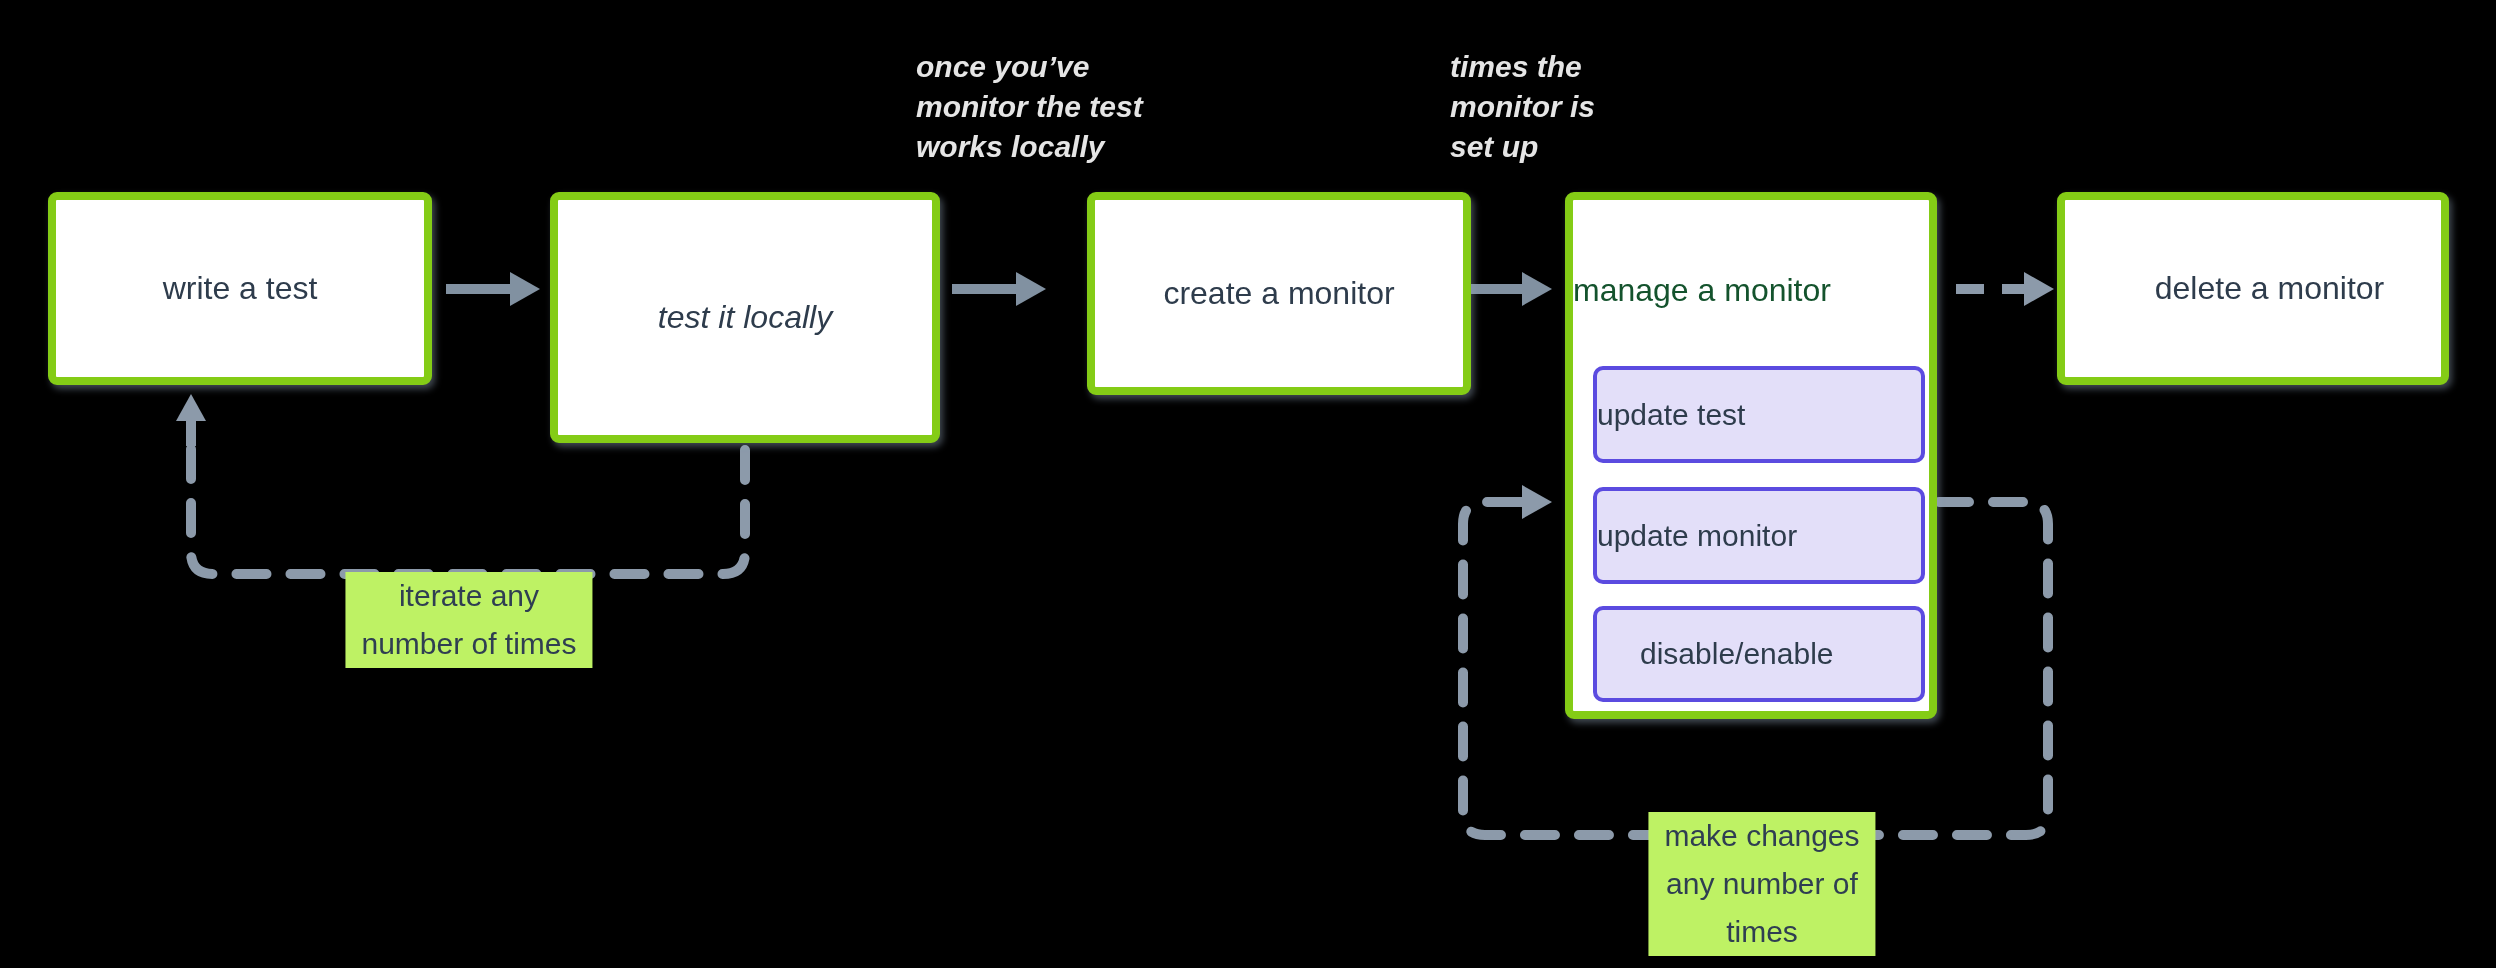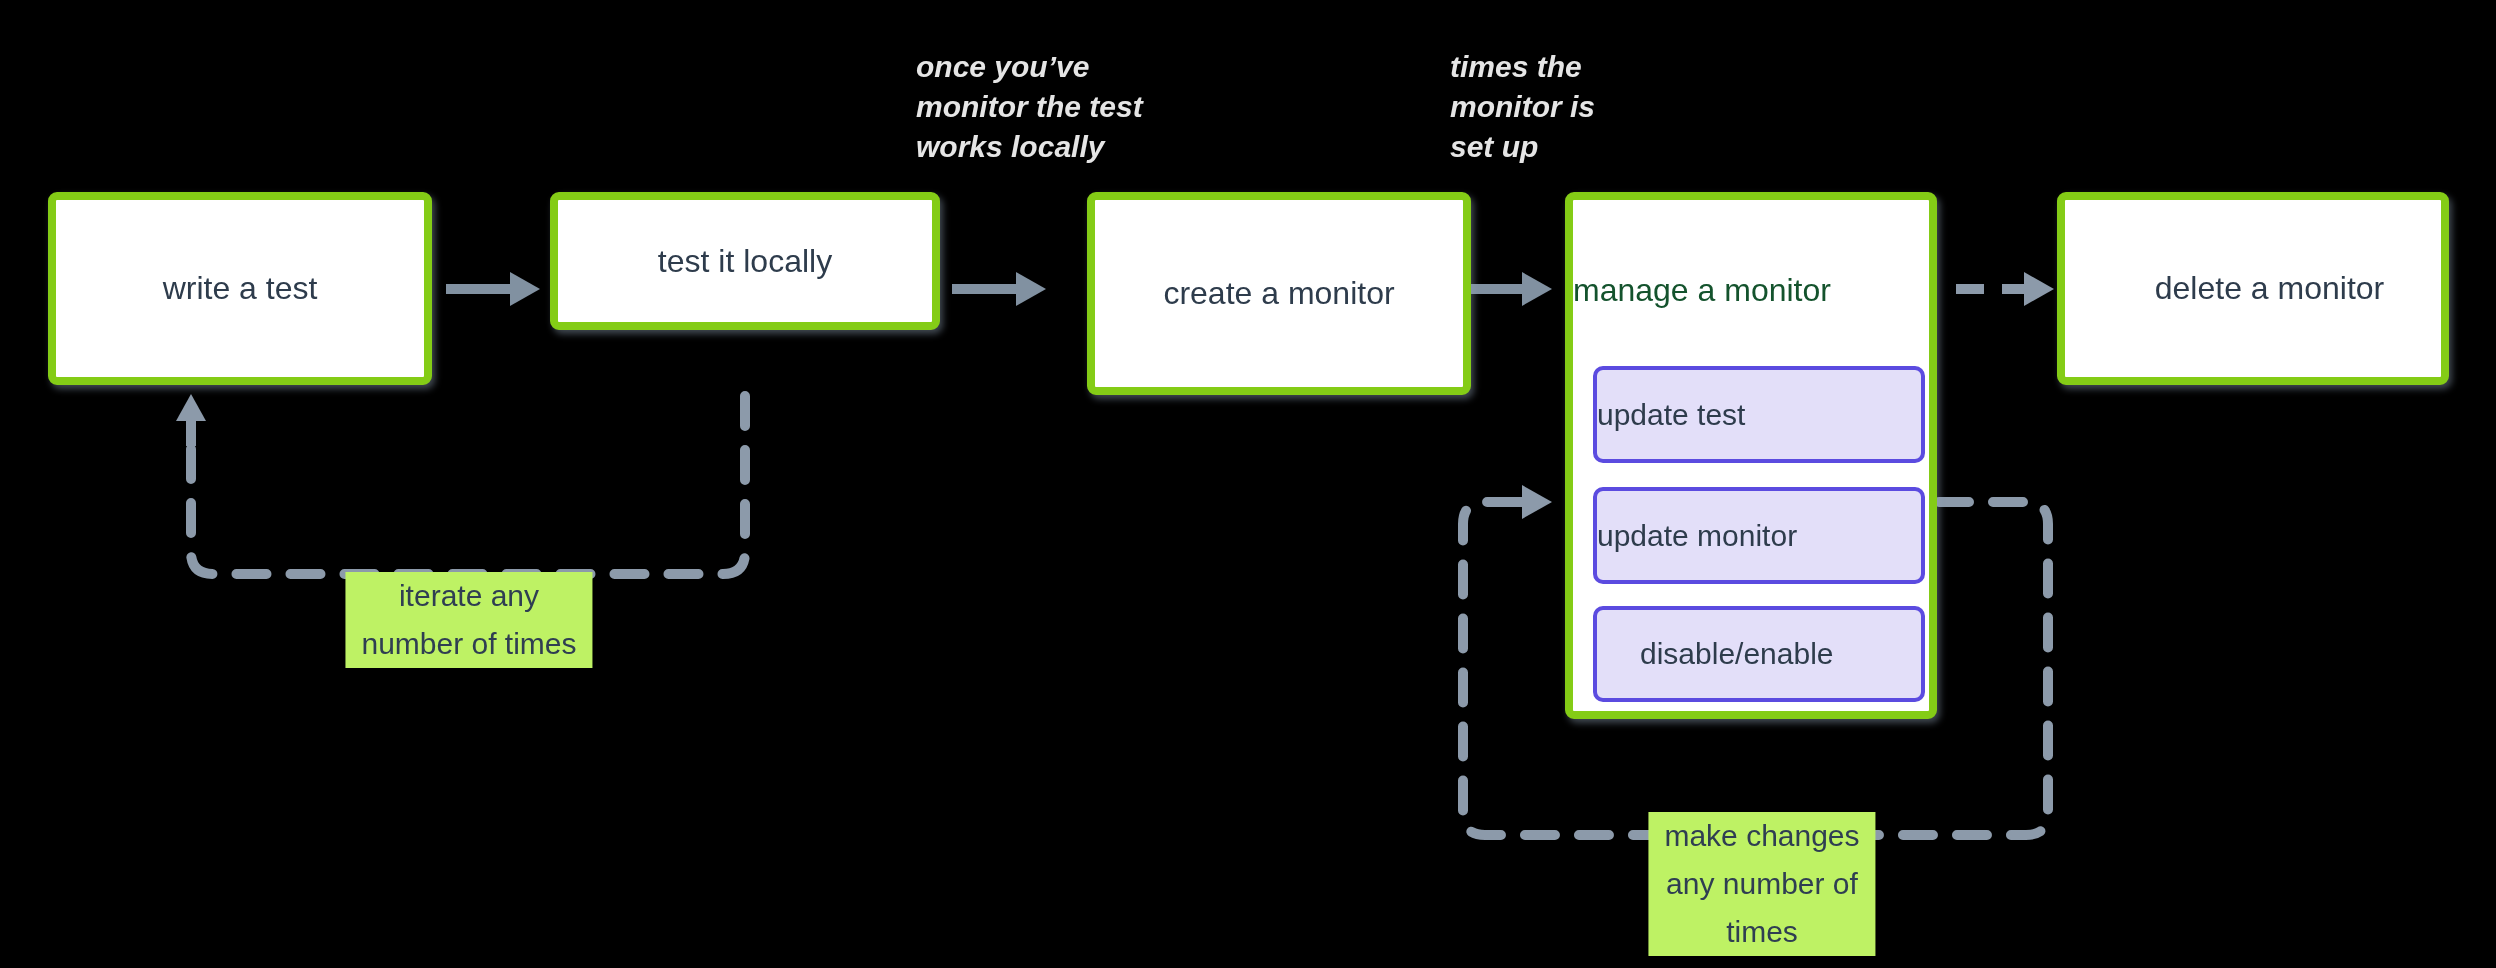--- a/index.html
+++ b/index.html
@@ -129,21 +129,21 @@
       <path d="M 1939 502 L 2026 502 Q 2048 502 2048 524 L 2048 813 Q 2048 835 2026 835 L 1485 835 Q 1463 835 1463 813 L 1463 524 Q 1463 502 1485 502 L 1508 502" fill="none" stroke="#8c9aaa" stroke-width="10" stroke-dasharray="30 24" stroke-linecap="round"></path>
       <line x1="1500" y1="502" x2="1524" y2="502" stroke="#8c9aaa" stroke-width="10"></line>
       <polygon points="1552,502 1522,485 1522,519" fill="#8c9aaa"></polygon>
     </g>
   </svg>
 
   <div class="node" style="left:48px; top:192px; width:384px; height:193px;">
     <span class="node-label">write a test</span>
   </div>
 
-  <div class="node" style="left:550px; top:192px; width:390px; height:138px;">
+  <div class="node" style="left:550px; top:192px; width:390px; height:251px;font-style:italic;">
     <span class="node-label">test it locally</span>
   </div>
 
   <div class="node" style="left:1058px; top:192px; width:384px; height:203px;margin-left:29px;">
     <span class="node-label">create a monitor</span>
   </div>
 
   <div class="node node-manage" style="left:1565px; top:192px; width:372px; height:527px;">
     <div class="manage-title">manage a monitor</div>
     <div class="subnode" style="top:166px; height:97px;">

